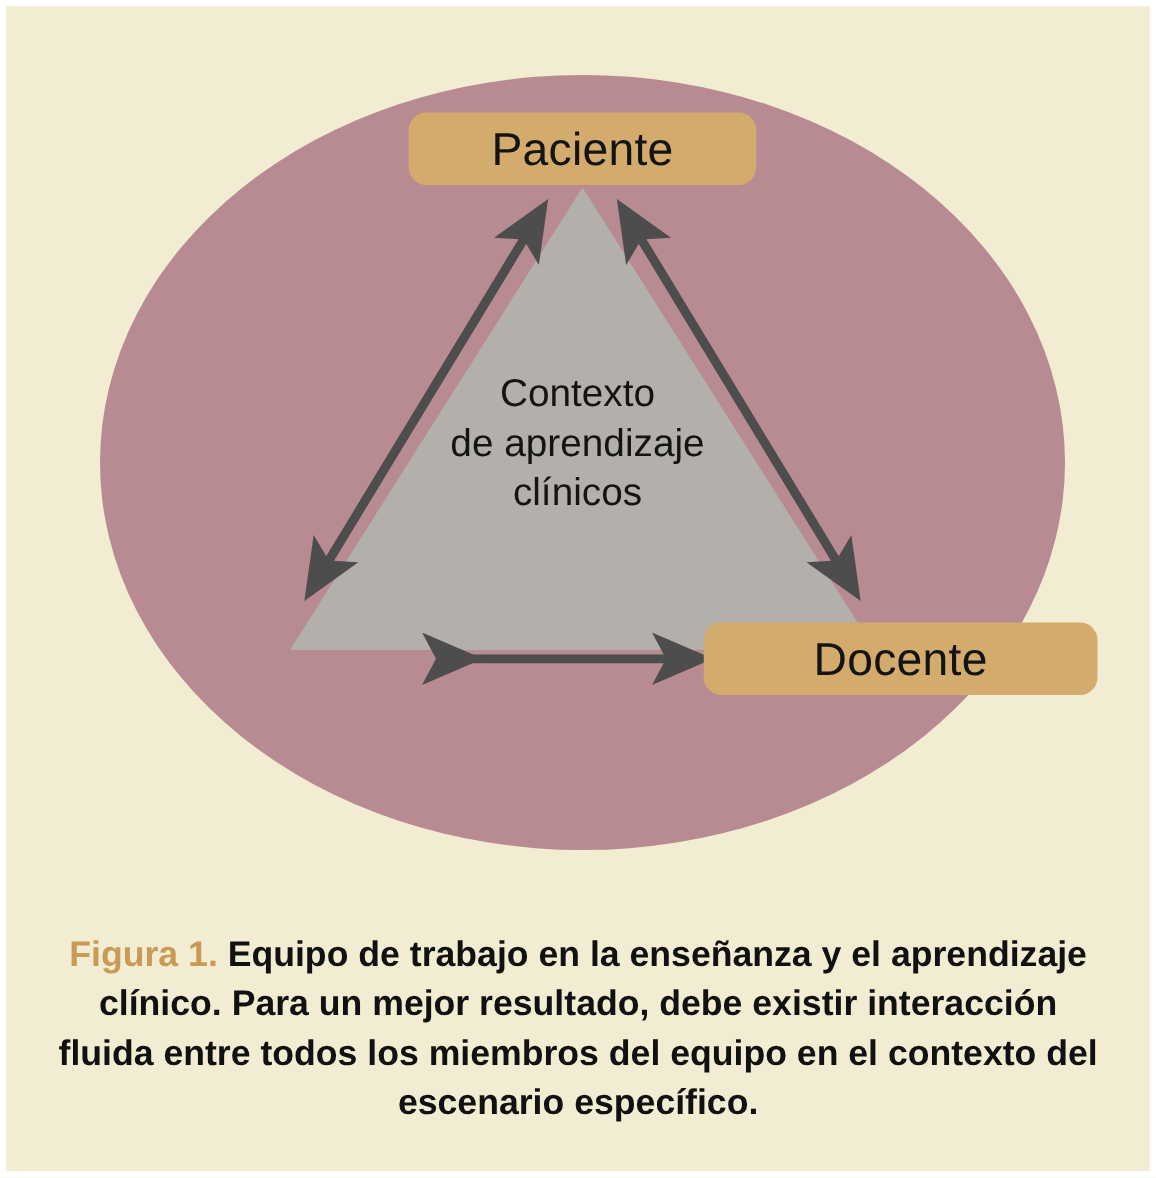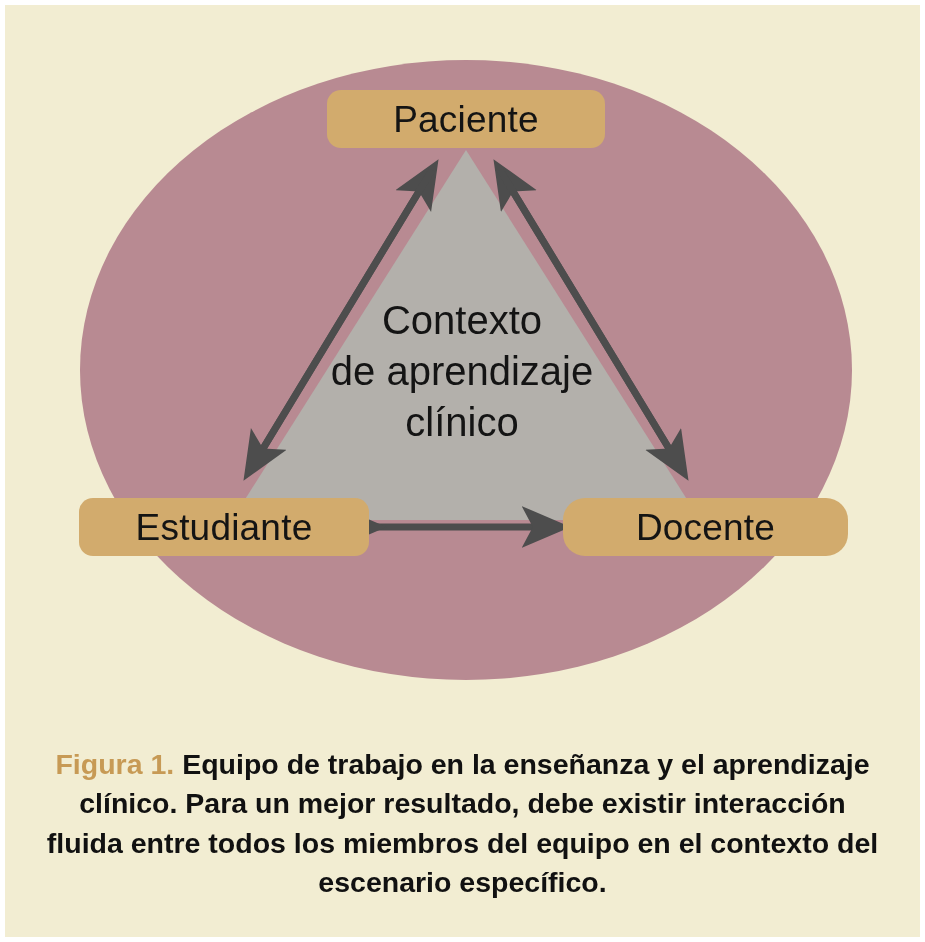--- a/index.html
+++ b/index.html
@@ -61,32 +61,31 @@
   }
   #node-estudiante {
     left: 79px;
     top: 498px;
     width: 290px;
     height: 58px;
   }
   #node-docente {
     left: 563px;
     top: 498px;
-    width: 285px;
+    width: 315px;
     height: 58px;
-    border-radius: 22px;
   }
   #center-label {
     position: absolute;
     left: 282px;
     top: 295px;
     width: 360px;
     text-align: center;
     color: #141414;
-    font-size: 40px;
+    font-size: 31px;
     line-height: 1.28;
   }
   #caption {
     position: absolute;
     left: 40px;
     top: 745px;
     width: 845px;
     text-align: center;
     font-size: 28.5px;
     line-height: 1.38;
@@ -125,32 +124,29 @@
 
       <line x1="500" y1="170" x2="682" y2="470" stroke="#4d4d4d" stroke-width="7" marker-end="url(#arrowhead)"></line>
 
       <line x1="374" y1="527" x2="558" y2="527" stroke="#4d4d4d" stroke-width="7" marker-start="url(#arrowhead)" marker-end="url(#arrowhead)"></line>
     </svg>
 
     <div class="node-box" id="node-paciente">
       <span>Paciente</span>
     </div>
 
-    <div class="node-box" id="node-estudiante">
-      <span>Estudiante</span>
-    </div>
 
     <div class="node-box" id="node-docente">
       <span>Docente</span>
     </div>
 
     <div id="center-label">
       <div>Contexto</div>
       <div>de aprendizaje</div>
-      <div>clínico</div>
+      <div>clínicos</div>
     </div>
 
   </div>
 
   <div id="caption">
     <span id="caption-label">Figura 1.</span><span> Equipo de trabajo en la enseñanza y el aprendizaje clínico. Para un mejor resultado, debe existir interacción fluida entre todos los miembros del equipo en el contexto del escenario específico.</span>
   </div>
 
 </div>
 

